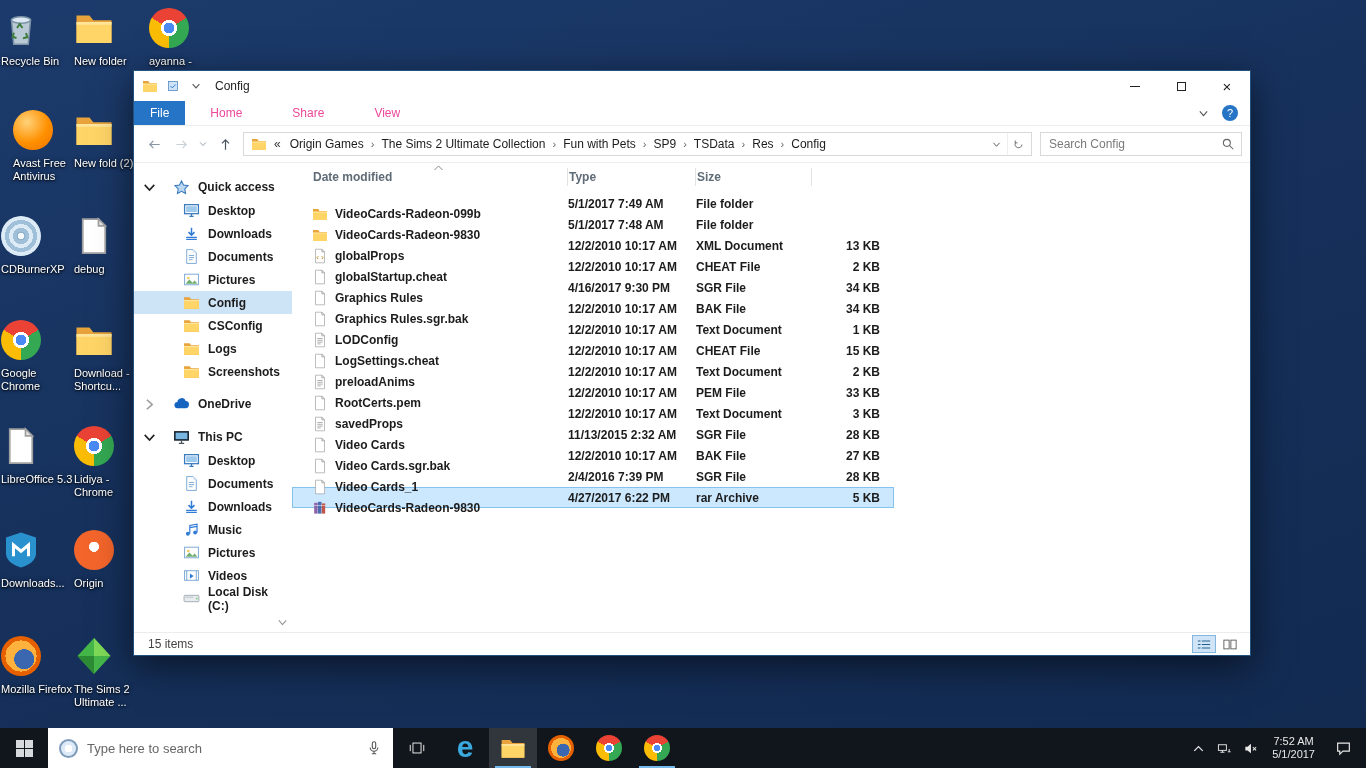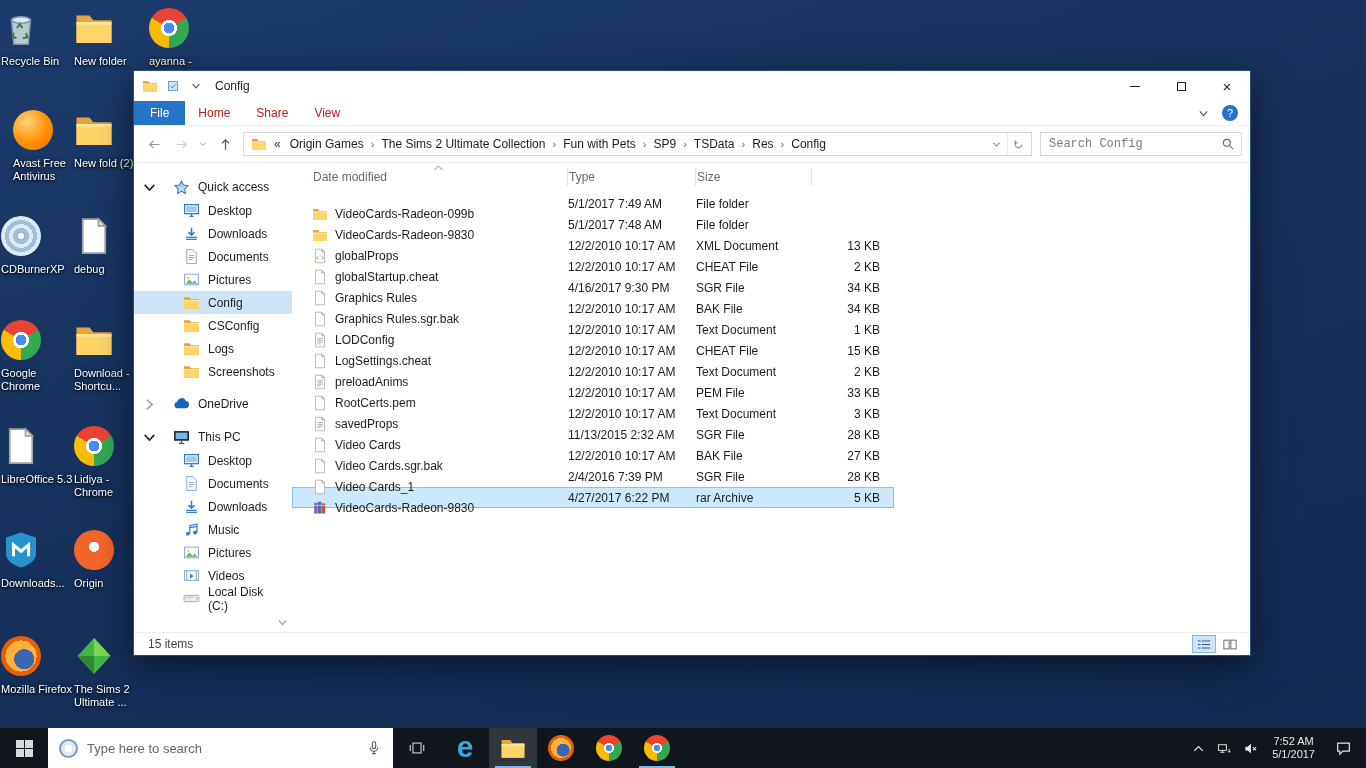--- a/index.html
+++ b/index.html
@@ -31,21 +31,21 @@
 .titlebar .gly{width:16px;height:16px;}
 .qat-btn{width:16px;height:16px;cursor:pointer;display:flex;align-items:center;justify-content:center;color:#555;}
 .qat-btn svg{width:12px;height:12px;}
 .win-title{margin-left:4px;}
 .captions{margin-left:auto;display:flex;height:100%;}
 .cap{width:46px;height:100%;display:flex;align-items:center;justify-content:center;cursor:pointer;color:#222;font-size:15px;}
 .min-bar{width:10px;height:1px;background:#222;display:block;}
 .max-box{width:9px;height:9px;border:1px solid #222;display:block;}
 
 .ribbon{height:25px;display:flex;align-items:stretch;border-bottom:1px solid #ececec;font-size:12px;flex-shrink:0;}
-.rtab{padding:0 13px;display:flex;align-items:center;color:#b91c1c;cursor:pointer;}
+.rtab{padding:0 25px;display:flex;align-items:center;color:#ec4899;cursor:pointer;}
 .rtab.active{background:var(--accent-blue,#2674c5);color:#fff;padding:0 16px;}
 .rright{margin-left:auto;display:flex;align-items:center;gap:12px;padding-right:12px;}
 .rchev{width:13px;height:13px;color:#555;cursor:pointer;}
 .rhelp{width:16px;height:16px;border-radius:50%;background:#2674c5;color:#fff;font-size:11px;display:flex;align-items:center;justify-content:center;cursor:pointer;}
 
 .navbar{height:37px;display:flex;align-items:center;padding:0 8px;gap:3px;border-bottom:1px solid #ececec;flex-shrink:0;}
 .nav-btn{width:24px;height:24px;display:flex;align-items:center;justify-content:center;color:#8896a4;cursor:pointer;}
 .nav-btn svg{width:15px;height:15px;}
 .nav-btn.dis{color:#c9d0d6;}
 .nav-btn.up{color:#4a5560;}
@@ -55,26 +55,26 @@
 .addressbar .gly{width:16px;height:16px;margin:0 3px 0 5px;}
 .bc-overflow{padding:0 4px;color:#333;cursor:pointer;}
 #breadcrumb{display:flex;align-items:center;white-space:nowrap;overflow:hidden;}
 .bc-seg{padding:0 5px;cursor:pointer;}
 .bc-sep{color:#666;font-size:11px;padding:0 2px;cursor:pointer;}
 .ab-right{margin-left:auto;display:flex;align-items:center;color:#555;}
 .ab-right .abtn{width:22px;height:22px;display:flex;align-items:center;justify-content:center;cursor:pointer;}
 .ab-right .abtn svg{width:11px;height:11px;}
 .ab-right .abtn.rfr{border-left:1px solid #eee;}
 .searchbox{width:202px;height:24px;border:1px solid #d9d9d9;display:flex;align-items:center;background:#fff;flex-shrink:0;}
-.searchbox input{flex:1;min-width:0;border:0;outline:0;font-size:12px;padding:0 8px;color:#333;font-family:Liberation Mono, monospace;}
+.searchbox input{flex:1;min-width:0;border:0;outline:0;font-size:12px;padding:0 8px;color:#333;font-family:Liberation Sans, sans-serif;}
 .searchbox input::placeholder{color:#7a7a7a;}
 .search-ic{width:26px;color:#666;display:flex;justify-content:center;cursor:pointer;}
 .search-ic svg{width:14px;height:14px;}
 
-.main{flex:1;display:flex;min-height:0;}
+.main{flex:1;display:flex;min-height:0;font-weight:bold;}
 .sidebar{width:158px;padding-top:12px;position:relative;font-size:12px;color:#1c1c1c;flex-shrink:0;overflow:hidden;}
 .sb-row{height:24px;display:flex;align-items:center;cursor:pointer;padding-right:8px;}
 .sb-row .chev{width:11px;height:11px;margin-left:14px;color:#9a9a9a;flex-shrink:0;}
 .sb-row .chev.exp{transform:rotate(90deg);color:#222;}
 .sb-row .gly{width:17px;height:17px;margin-left:7px;margin-right:8px;}
 .sb-child{height:23px;}
 .sb-child .gly{margin-left:49px;}
 .sb-child.sel{background:var(--sidebar-selection,#cde3f6);}
 .sb-gap{height:9px;}
 .sb-scroll{position:absolute;right:3px;bottom:3px;width:13px;height:13px;color:#9a9a9a;cursor:pointer;}

